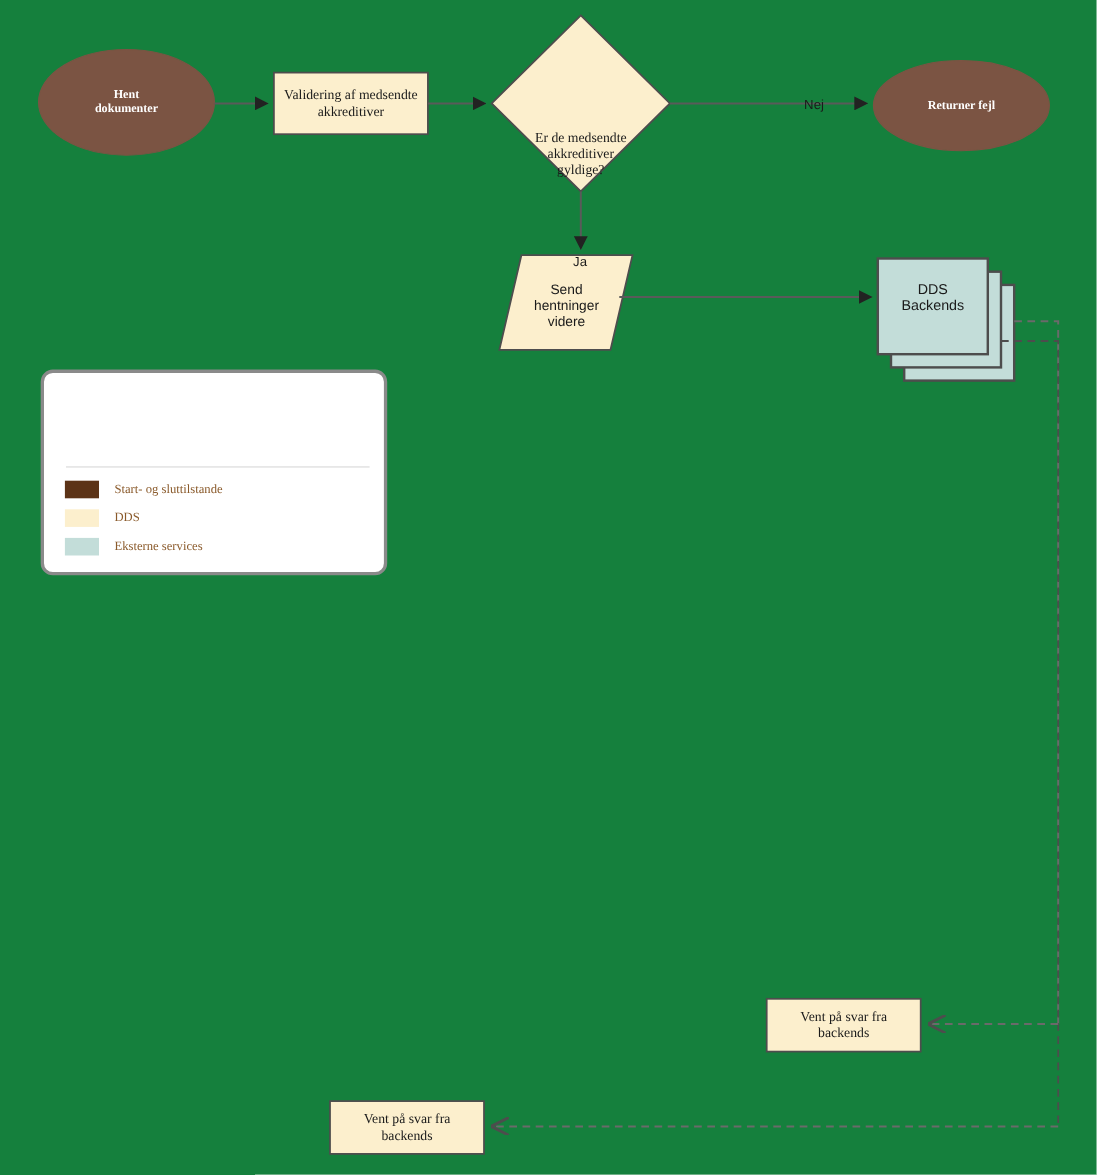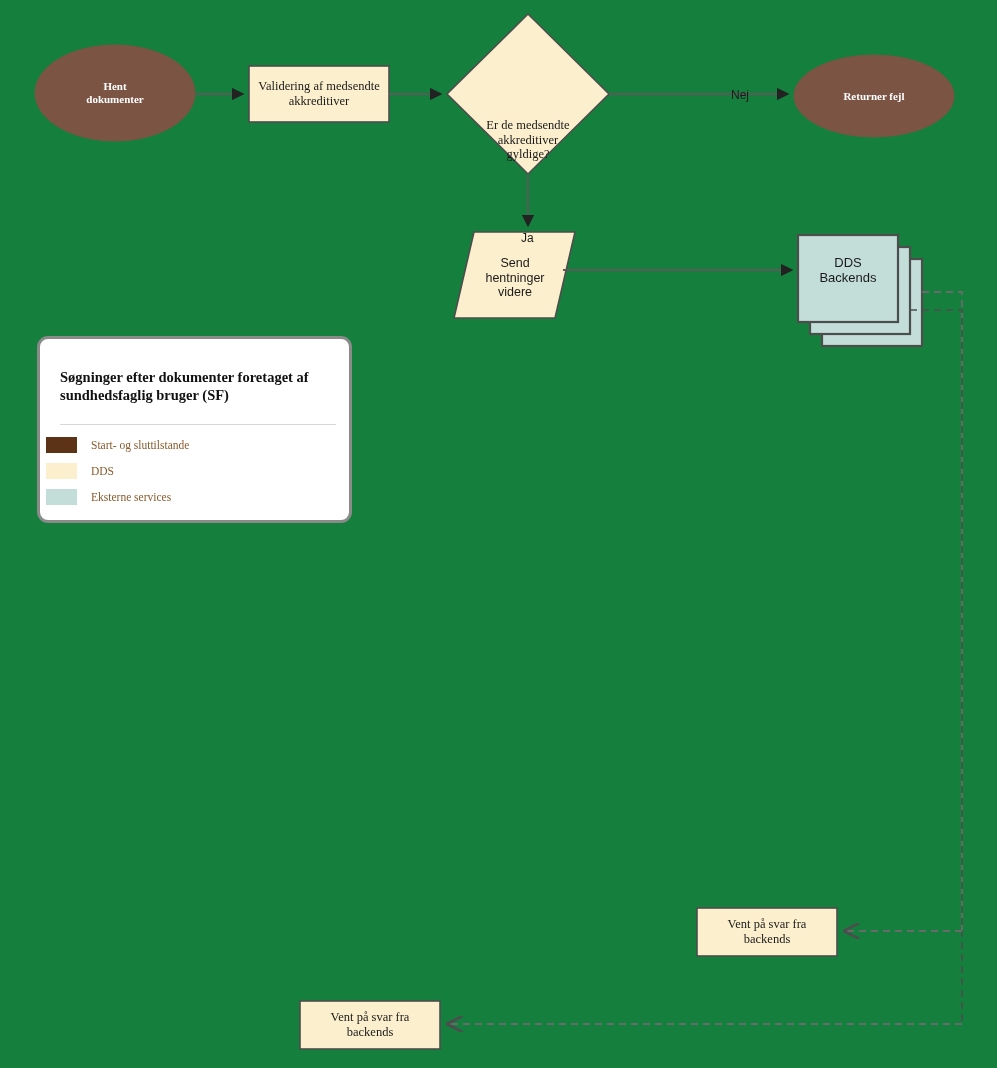--- a/index.html
+++ b/index.html
@@ -92,21 +92,21 @@
   #legend-divider {
     position: absolute;
     left: 20px;
     top: 85px;
     width: 276px;
     height: 1px;
     background: #d8d8d8;
   }
   .legend-row {
     position: absolute;
-    left: 6px;
+    left: 19px;
     height: 17px;
     display: flex;
     align-items: center;
   }
   .legend-swatch {
     width: 31px;
     height: 16px;
     flex: 0 0 auto;
   }
   .legend-text {
@@ -201,21 +201,20 @@
 
   <div class="edge-label" style="left:731px; top:88px;">
     <span>Nej</span>
   </div>
 
   <div class="edge-label" style="left:521px; top:192px;margin-top:39px;">
     <span>Ja</span>
   </div>
 
   <div id="legend">
-    <div id="legend-title">Søgninger efter dokumenter foretaget af sundhedsfaglig bruger (SF)</div>
     <div id="legend-divider"></div>
 
     <div class="legend-row" style="top:97px;">
       <span class="legend-swatch" style="background:#5C3317;"></span>
       <span class="legend-text">Start- og sluttilstande</span>
     </div>
 
     <div class="legend-row" style="top:123px;">
       <span class="legend-swatch" style="background:#FCEFCD;"></span>
       <span class="legend-text">DDS</span>

